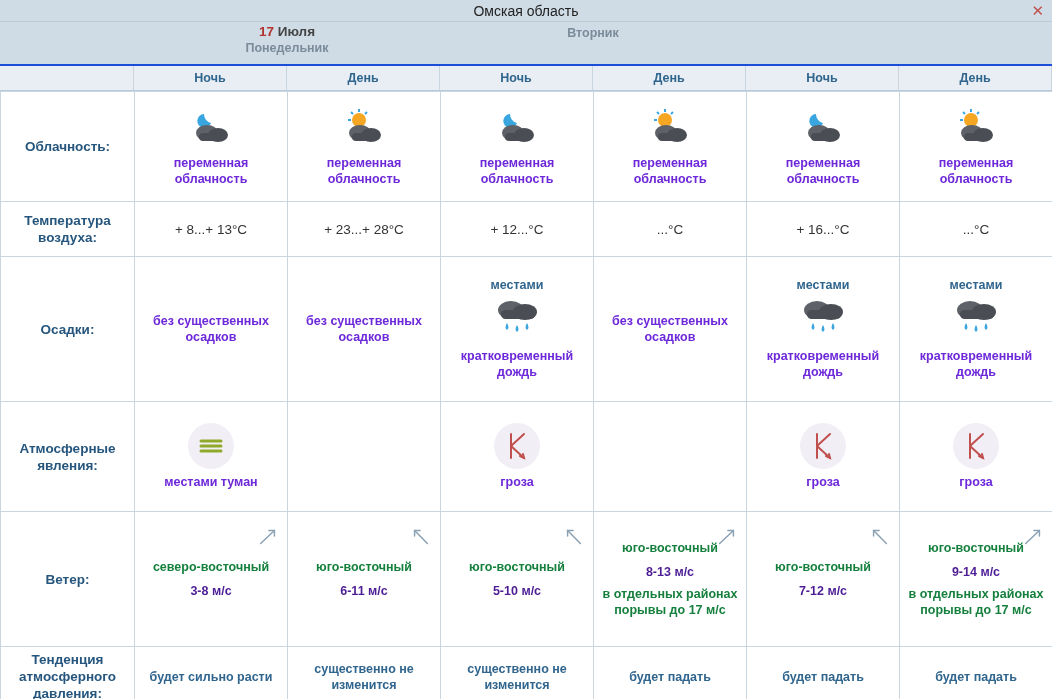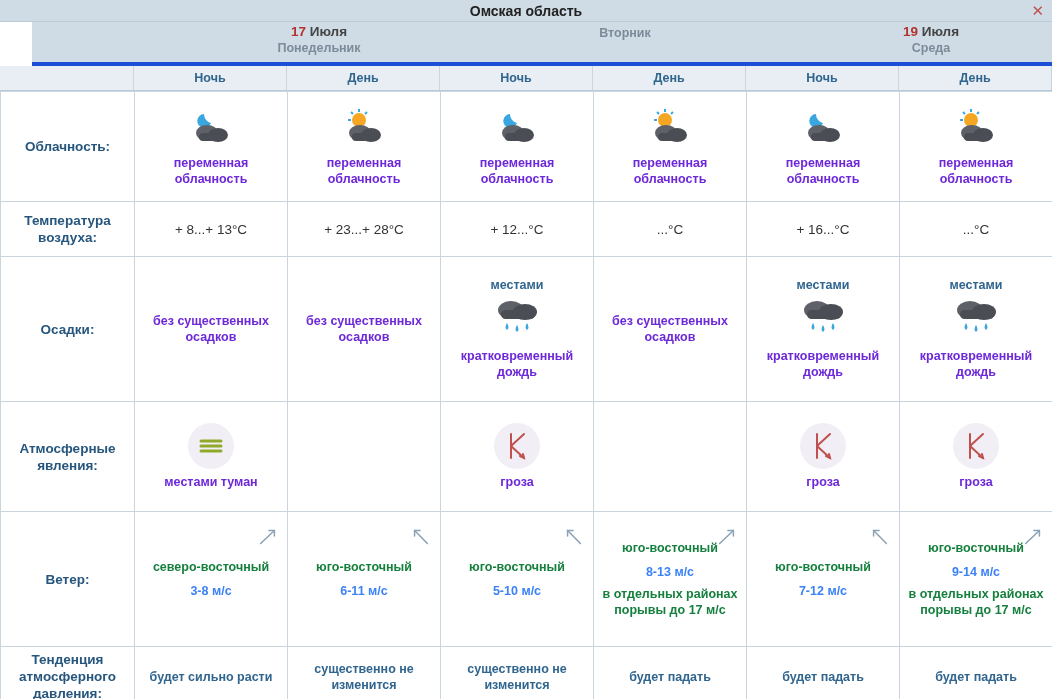--- a/index.html
+++ b/index.html
@@ -17,38 +17,37 @@
   
   .title-bar {
     height: 22px;
     background: #cfdce6;
     position: relative;
     border-bottom: 1px solid #b9cbd8;
   }
   .title-bar .title {
     text-align: center;
     font-size: 14px;
-    font-weight: bold;
+    font-weight: normal;
     color: #222;
     line-height: 22px;
   }
   .close-icon {
     position: absolute;
     right: 8px; top: 2px;
     color: #c0504d;
     font-size: 15px;
     line-height: 18px;
     cursor: pointer;
   }
   .days-bar {
     height: 44px;
     background: #cfdce6;
     display: flex;
-    border-bottom: 4px solid #1d4ed8;
-    margin-left: 32px;
+    border-bottom: 2px solid #1d4ed8;
   }
   .days-bar .spacer { width: 134px; flex: none; }
   .day-head {
     width: 153px; flex: none;
     text-align: center;
     padding-top: 2px;
   }
   .day-head .d-date {
     font-size: 13.5px; font-weight: bold; color: #444;
   }
@@ -105,21 +104,21 @@
   .precip-top {
     font-size: 12.5px; font-weight: bold; color: #30658e; margin-bottom: 2px;
   }
   
   .icon-wrap { display: block; margin: 0 auto 4px; }
   .wind-cell {
     position: relative;
     min-height: 60px;
   }
   .wind-dir { font-size: 12.5px; font-weight: bold; color: #15803d; line-height: 16px; }
-  .wind-speed { font-size: 12.5px; font-weight: bold; color: #3b82f6; margin-top: 8px; line-height: 16px; }
+  .wind-speed { font-size: 12.5px; font-weight: bold; color: #4c1d95; margin-top: 8px; line-height: 16px; }
   .wind-arrow {
     position: absolute;
     right: 8px; top: 14px;
     width: 22px; height: 22px;
   }
   .phen-circle {
     width: 46px; height: 46px;
     border-radius: 50%;
     background: #f2eef5;
     margin: 0 auto 5px;
@@ -145,27 +144,20 @@
         <span class="num">17</span>
         <span>Июля</span>
       </div>
       <div class="d-weekday">Понедельник</div>
     </div>
 
     <div class="day-head" style="width:306px">
       <div class="d-weekday">Вторник</div>
     </div>
 
-    <div class="day-head" style="width:306px">
-      <div class="d-date">
-        <span class="num">19</span>
-        <span>Июля</span>
-      </div>
-      <div class="d-weekday">Среда</div>
-    </div>
   </div>
 
   <div class="period-bar">
     <div class="spacer"></div>
     <div class="period-cell">Ночь</div>
     <div class="period-cell">День</div>
     <div class="period-cell">Ночь</div>
     <div class="period-cell">День</div>
     <div class="period-cell">Ночь</div>
     <div class="period-cell">День</div>

